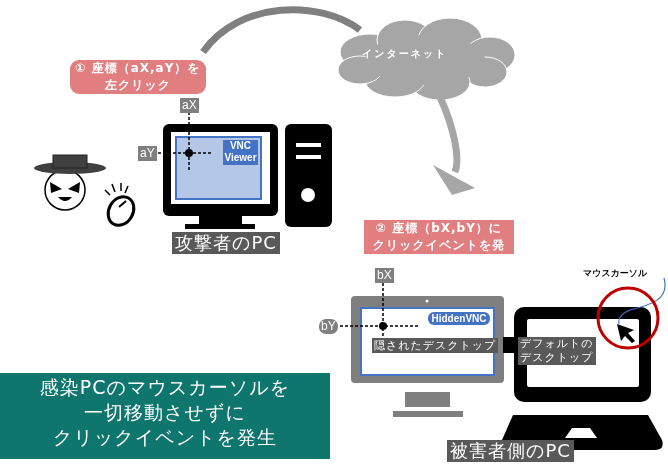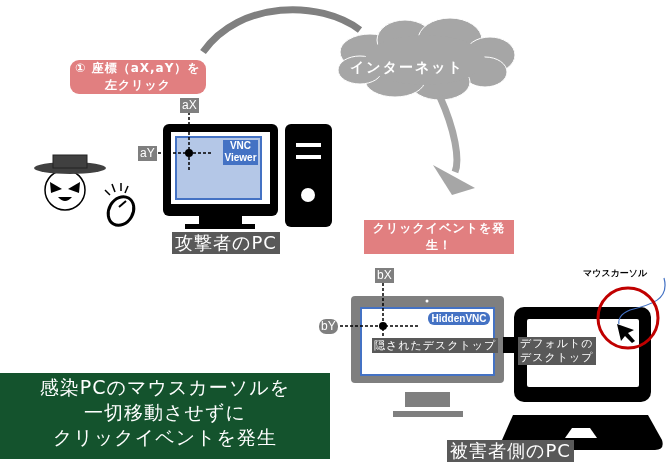--- a/index.html
+++ b/index.html
@@ -9,21 +9,21 @@
   .pink-label { background:#e17f80; color:#fff; font-weight:bold; font-size:12px;
                 text-align:center; line-height:17px; letter-spacing:1px; }
   .gray-tag { background:#7f7f7f; color:#fff; font-size:12px; line-height:15px;
               padding:0 2px; font-family:"Liberation Sans", sans-serif; }
   .dark-tag { background:#595959; color:#fff; font-size:11px; line-height:15px;
               padding:0 2px; letter-spacing:1px; }
   .pc-title { background:#595959; color:#fff; font-size:18px; line-height:22px;
               padding:0 3px; letter-spacing:1px; }
   .blue-tag { background:#4472c4; color:#fff; font-size:10px; font-weight:bold;
               text-align:center; line-height:12px; font-family:"Liberation Sans", sans-serif; }
-  .banner { background:#14532d; color:#fff; font-size:19px; text-align:center;
+  .banner { background:#0f766e; color:#fff; font-size:19px; text-align:center;
             line-height:25px; letter-spacing:1px; }
   svg { position:absolute; left:0; top:0; }
 </style>
 </head>
 <body>
 
 <svg width="668" height="474" viewBox="0 0 668 474">
 
   <path d="M203 52 C 240 0, 320 0, 360 30" stroke="#808080" stroke-width="7" fill="none" stroke-linecap="butt"></path>
 
@@ -113,23 +113,24 @@
 <div class="abs gray-tag" style="left:180px; top:98px;">aX</div>
 <div class="abs gray-tag" style="left:138px; top:146px;">aY</div>
 
 <div class="abs blue-tag" style="left:223px; top:140px; width:35px; height:25px;">
   <div>VNC</div>
   <div>Viewer</div>
 </div>
 
 <div class="abs pc-title" style="left:172px; top:232px;">攻撃者のPC</div>
 
-<div class="abs" style="left:350px; top:47px; color:#fff; font-weight:bold; font-size:14px; letter-spacing:2px;margin-top:12px;">インターネット</div>
+<div class="abs" style="left:362px; top:47px; color:#fff; font-weight:bold; font-size:10px; letter-spacing:2px;">インターネット</div>
 
 <div class="abs pink-label" style="left:364px; top:220px; width:150px; height:34px;">
+  <div>② 座標（bX,bY）に</div>
   <div>クリックイベントを発生！</div>
 </div>
 
 <div class="abs gray-tag" style="left:375px; top:268px;">bX</div>
 <div class="abs gray-tag" style="left:319px; top:319px;border-radius:7px;">bY</div>
 
 <div class="abs blue-tag" style="left:428px; top:312px; width:62px; height:13px; line-height:13px;border-radius:6px;">HiddenVNC</div>
 
 <div class="abs dark-tag" style="left:372px; top:338px;">隠されたデスクトップ</div>
 

